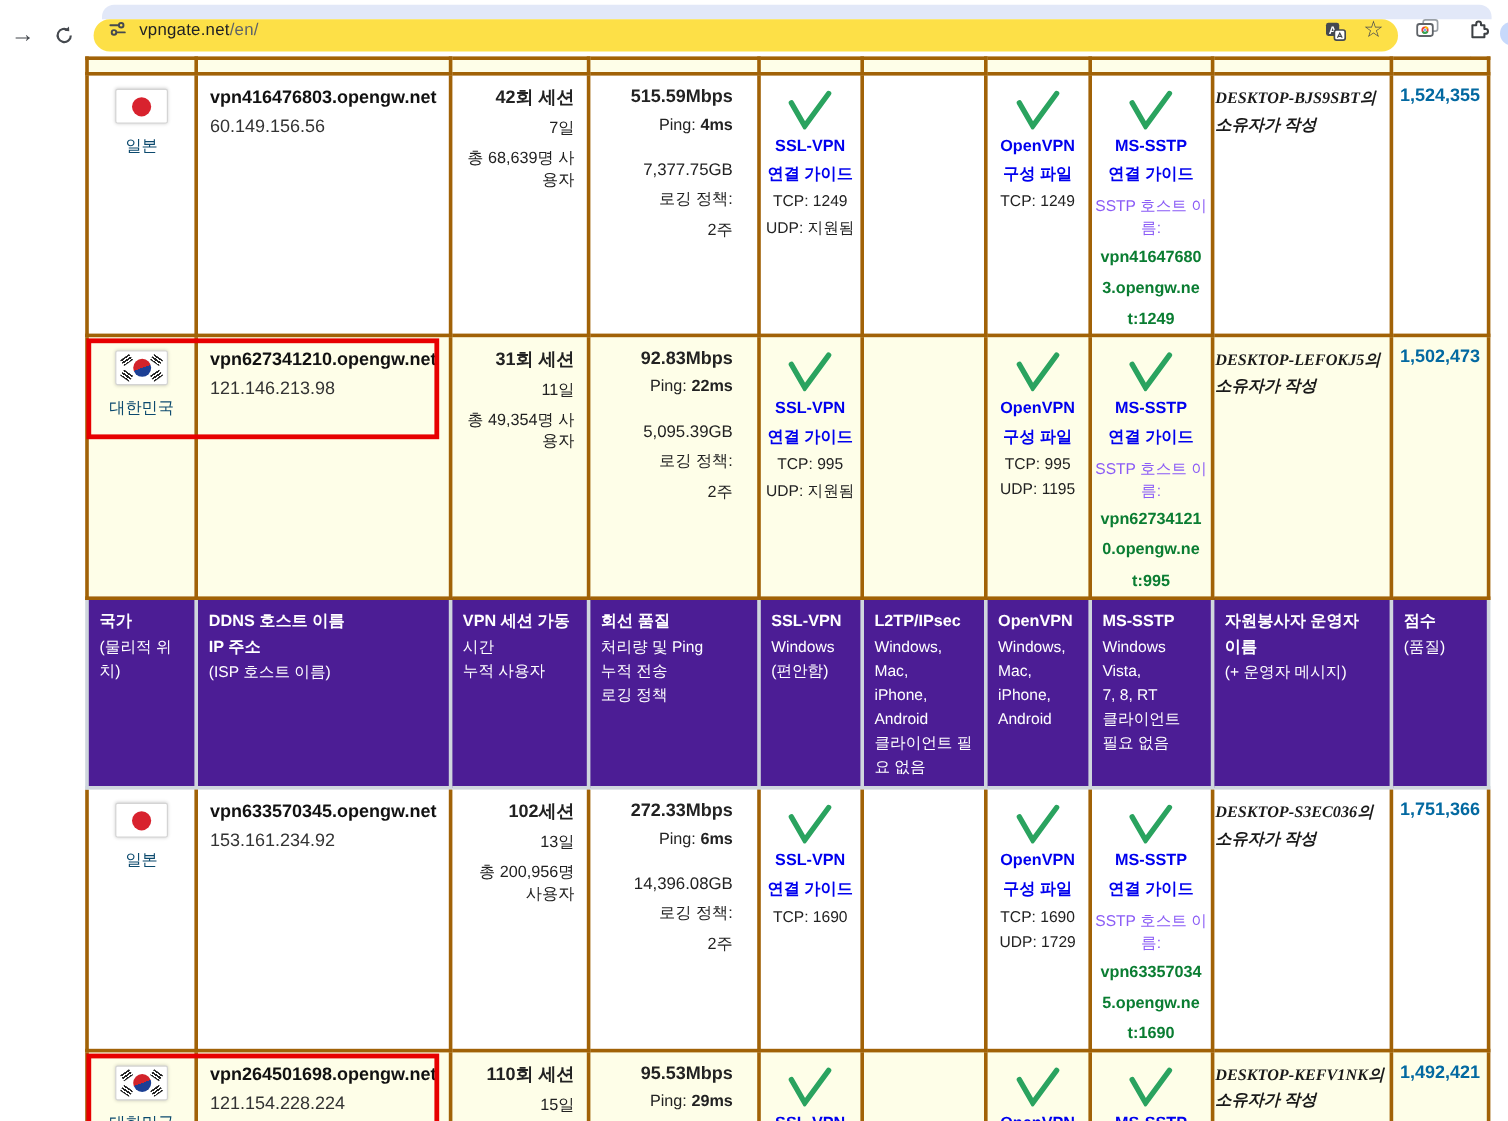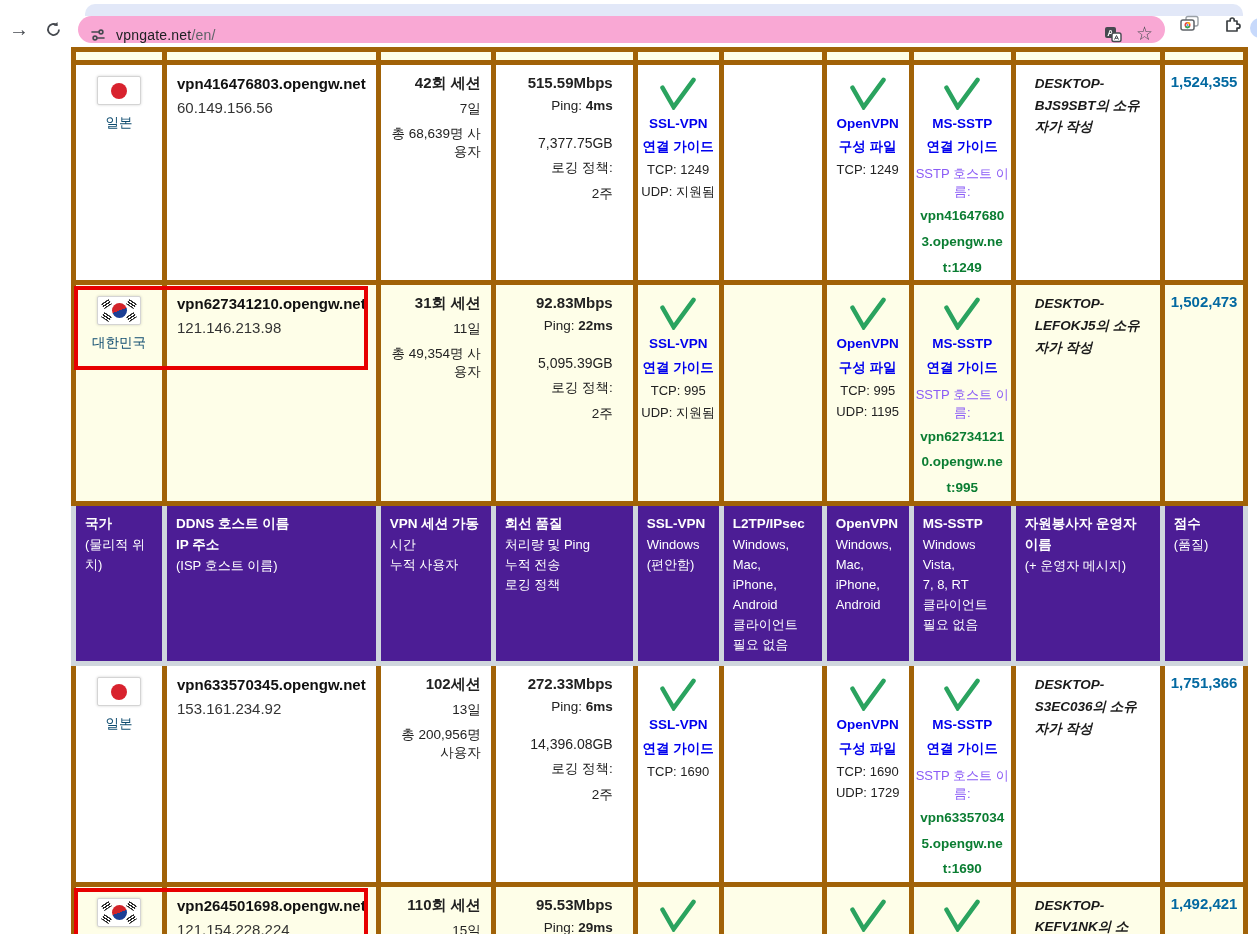--- a/index.html
+++ b/index.html
@@ -8,35 +8,35 @@
     width:1257px; height:934px; overflow:hidden; background:#fff;
     font-family:"Liberation Sans","DejaVu Sans",sans-serif; color:#222;
   }
   
   .chrome { position:relative; width:1257px; height:47px; background:#fff; }
   .tab-strip-pill { position:absolute; left:85px; top:4px; width:1158px; height:12px;
     background:#e2e8f8; border-radius:10px 10px 0 0; }
   .nav-ico { position:absolute; top:14px; width:30px; height:30px; display:flex;
     align-items:center; justify-content:center; color:#45494f; font-size:20px; cursor:pointer; }
   .omnibox { position:absolute; left:78px; top:16px; width:1087px; height:27px;
-    background:#f9a8d4; border-radius:14px; display:flex; align-items:flex-end; padding:0 12px; }
+    background:#fde047; border-radius:14px; display:flex; align-items:flex-start; padding:0 12px; }
   .url-text { font-size:14px; margin-left:10px; letter-spacing:.2px; }
   .url-domain { color:#202124; }
   .url-path { color:#5f6368; }
   .box-right { margin-left:auto; display:flex; align-items:center; gap:14px; }
   .tb-ico { display:flex; align-items:center; justify-content:center; cursor:pointer; }
   .star { font-size:19px; color:#45494f; line-height:1; }
   .ext-area { position:absolute; top:14px; display:flex; align-items:center; gap:22px; }
   .avatar-sliver { position:absolute; left:1250px; top:18px; width:10px; height:20px;
     border-radius:10px 0 0 10px; background:#c7d9fb; }
   
   .page { position:absolute; top:47px; left:0; width:1257px; height:887px; background:#fff; }
   .right-rule { position:absolute; left:1225px; top:0; width:1px; height:887px; background:#d5d5d5; }
   table.vpn { position:absolute; left:71px; top:0; border-collapse:collapse; table-layout:fixed; }
-  td { border:5px solid #a16207; vertical-align:top; padding:0; }
+  td { border:3px solid #a16207; vertical-align:top; padding:0; }
   tr.white { background:#ffffff; }
   tr.yellow { background:#fefee8; }
   tr.sliver { height:13px; }
   tr.rh0 { height:145px; } tr.rh1 { height:153px; } tr.rh2 { height:148px; }
   tr.rh3 { height:152px; }
   
   tr.hdr { background:#4c1d95; height:79px; }
   tr.hdr td { border-color:#cfd6dd; color:#fff; padding:8px 9px 6px 9px; }
   .hb { font-weight:bold; font-size:13.5px; line-height:1.55; }
   .hn { font-size:13px; line-height:1.55; }
@@ -74,21 +74,21 @@
   
   td.c-proto { text-align:center; padding-top:10px; }
   .chk { display:block; margin:2px auto 2px auto; }
   .lnk { display:block; color:#0000ee; font-weight:bold; font-size:13.5px;
     margin-top:5px; line-height:1.35; cursor:pointer; text-decoration:none; }
   .pline { font-size:13px; color:#222; margin-top:6px; }
   .slabel { font-size:13px; color:#8b5cf6; margin-top:9px; }
   .shost { font-weight:bold; font-size:13.5px; color:#0a7d32; line-height:1.9;
     word-break:break-all; padding:2px 6px 0 6px; }
   
-  td.c-op { padding:8px 19px; }
+  td.c-op { padding:8px 1px;font-family:Liberation Serif, serif; }
   .optxt { font-weight:bold; font-style:italic; font-size:13.5px; line-height:1.6; color:#1a1a1a; }
   td.c-score { padding:8px 6px; }
   .scoretxt { font-weight:bold; font-size:15px; color:#0369a1; }
   
   td.hl-anchor { position:relative; }
   .hlbox { position:absolute; left:-2px; top:1px; width:294px; height:84px;
     border:4px solid #e70000; z-index:4; pointer-events:none; }
 </style>
 </head>
 <body>

